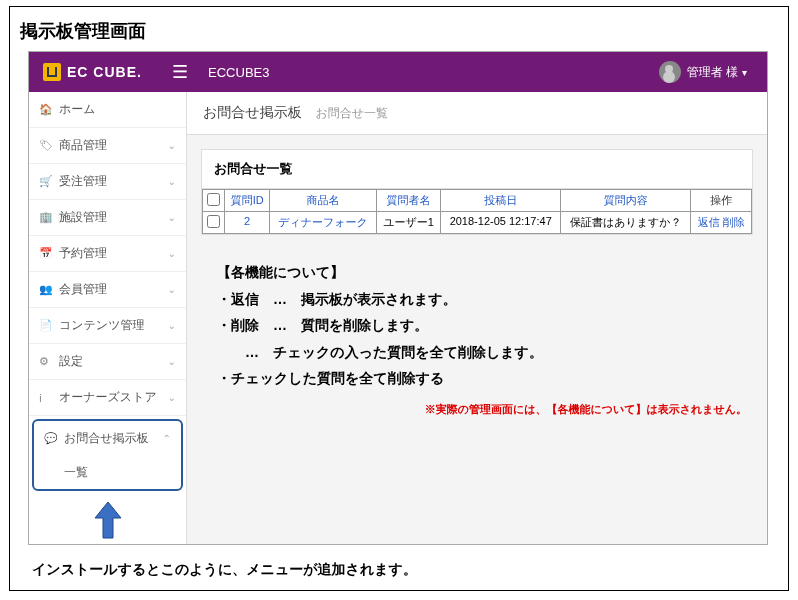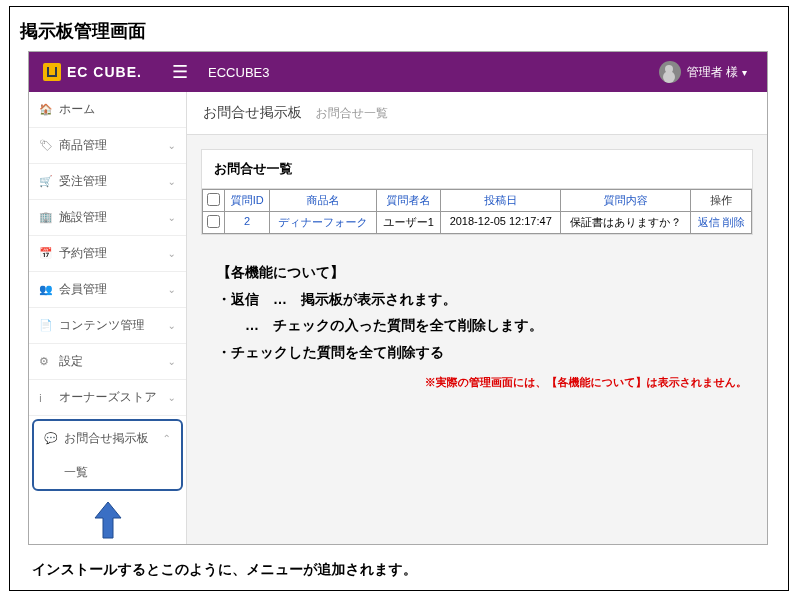--- a/index.html
+++ b/index.html
@@ -161,20 +161,21 @@
               </td>
             </tr>
           </tbody>
             </table>
         </div>
 
         <div class="feature-box">
           <div>【各機能について】</div>
           <div id="feature-list">
               <div>・返信　…　掲示板が表示されます。</div>
+              <div>・削除　…　質問を削除します。</div>
               <div>　　…　チェックの入った質問を全て削除します。</div>
               <div>・チェックした質問を全て削除する</div>
             </div>
         </div>
         <div class="feature-note">※実際の管理画面には、【各機能について】は表示されません。</div>
       </div>
     </div>
   </div>
 
   <div class="bottom-caption">インストールするとこのように、メニューが追加されます。</div>

